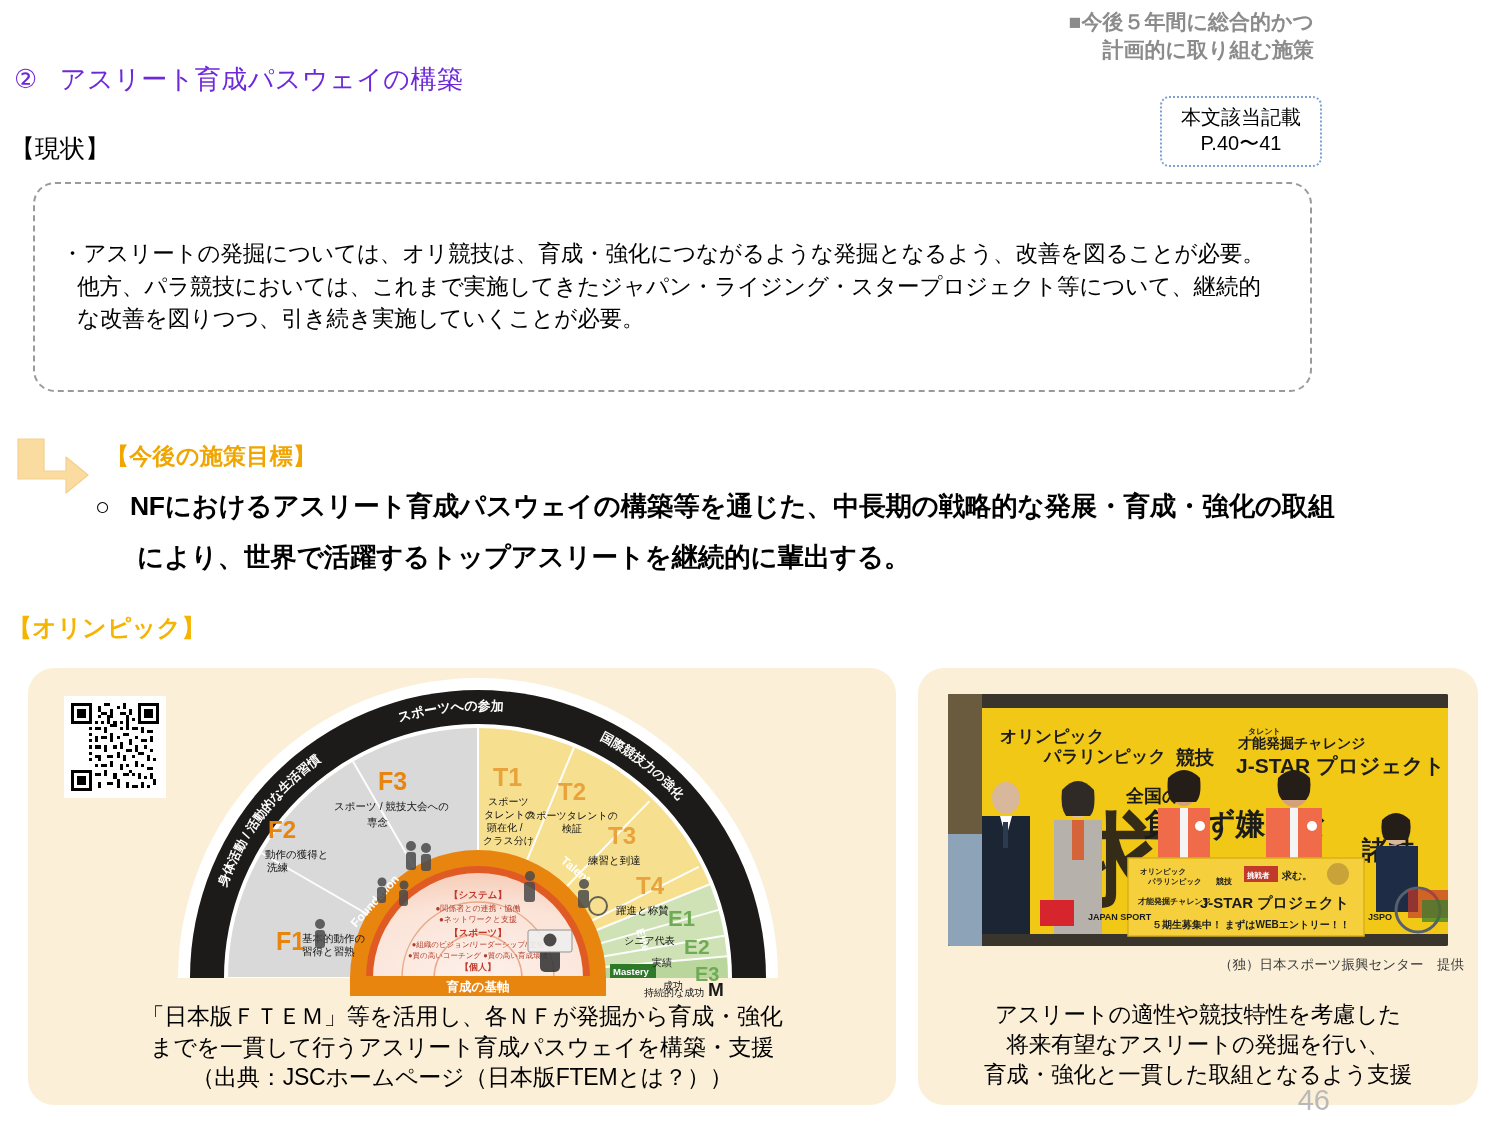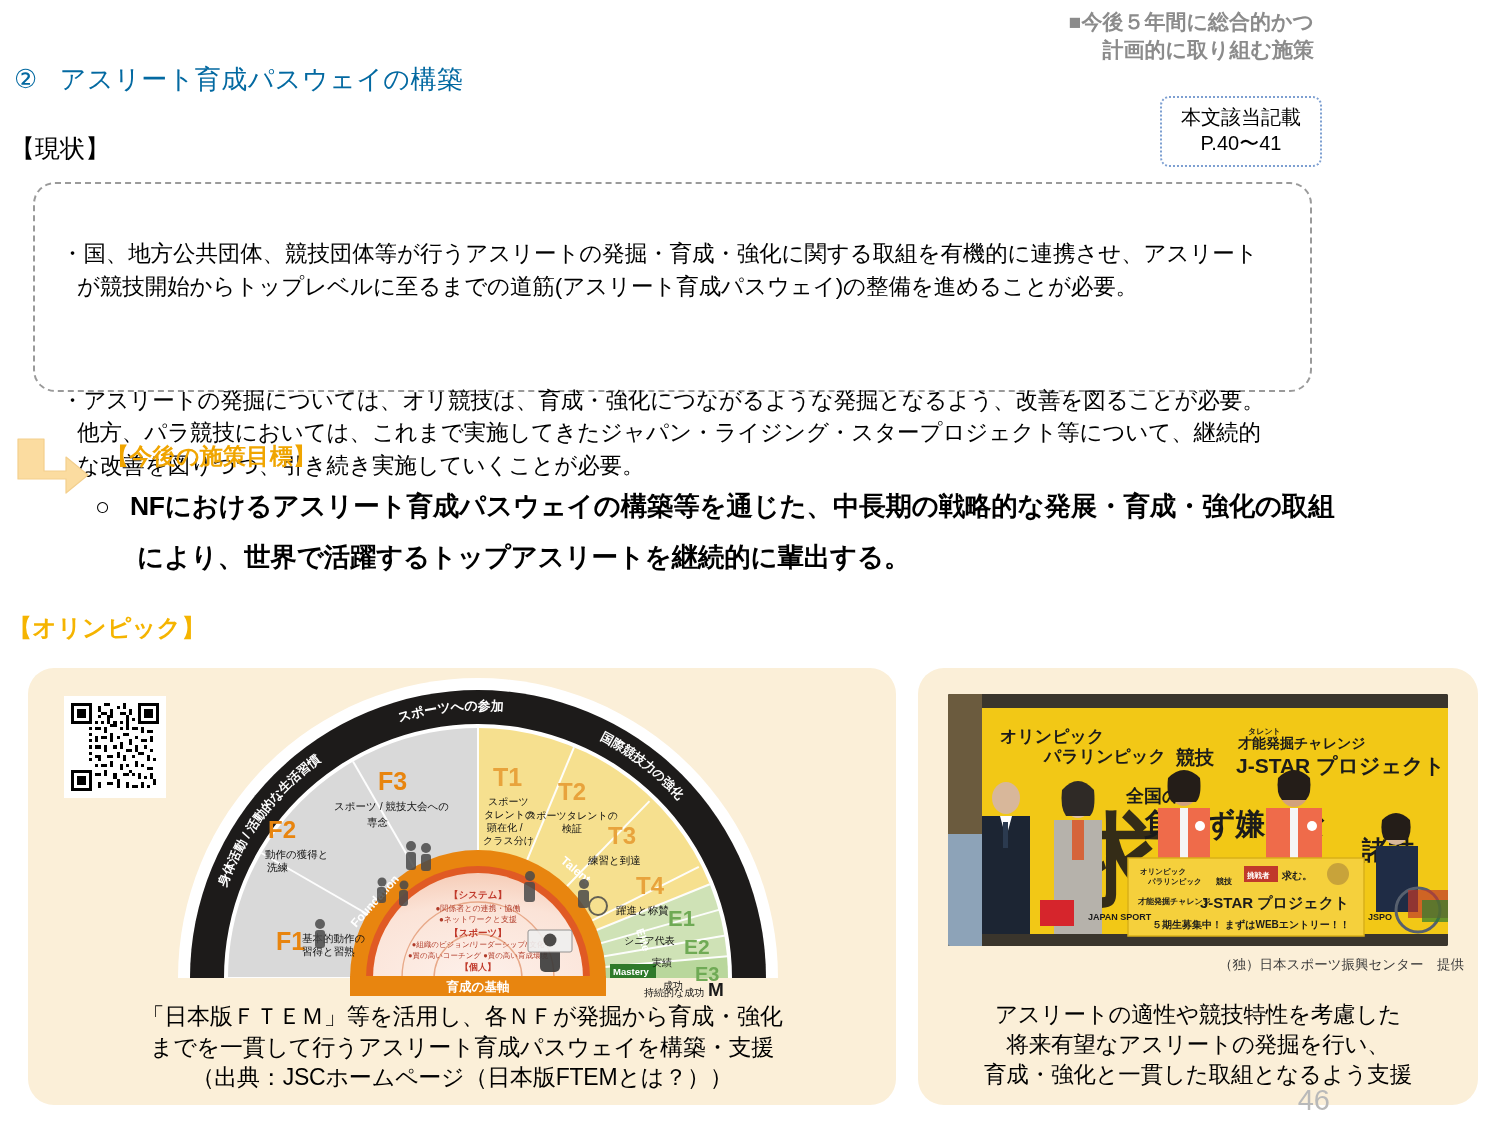--- a/index.html
+++ b/index.html
@@ -23,21 +23,21 @@
     position: absolute; top: 96px; right: 30px;
     width: 162px; padding: 7px 4px 9px;
     border: 2px dotted #7d9fd1; border-radius: 9px;
     text-align: center; color: #000;
     font-size: 20px; line-height: 1.28; white-space: pre-line;
   }
 
   
   .slide-title {
     position: absolute; left: 14px; top: 62px;
-    font-size: 26px; color: #0369a1; letter-spacing: .5px;
+    font-size: 26px; color: #6d28d9; letter-spacing: .5px;
   }
   .slide-title .num { margin-right: 22px; }
   .genjou {
     position: absolute; left: 10px; top: 132px;
     font-size: 25px; color: #000;
   }
 
   
   .dash-box {
     position: absolute; left: 33px; top: 182px;
@@ -132,24 +132,20 @@
   <div class="ref-box">本文該当記載
 P.40〜41</div>
 
   <div class="slide-title">
     <span class="num">②</span><span>アスリート育成パスウェイの構築</span>
   </div>
 
   <div class="genjou">【現状】</div>
 
   <div class="dash-box">
-    <div class="dash-p">
-      <span>・国、地方公共団体、競技団体等が行うアスリートの発掘・育成・強化に関する取組を有機的に連携させ、アスリート</span>
-      <span class="ind">が競技開始からトップレベルに至るまでの道筋(アスリート育成パスウェイ)の整備を進めることが必要。</span>
-    </div>
     <div class="dash-p">
       <span>・アスリートの発掘については、オリ競技は、育成・強化につながるような発掘となるよう、改善を図ることが必要。</span>
       <span class="ind">他方、パラ競技においては、これまで実施してきたジャパン・ライジング・スタープロジェクト等について、継続的
 な改善を図りつつ、引き続き実施していくことが必要。</span>
     </div>
   </div>
 
   <div class="arrow">
     <svg width="78" height="62" viewBox="0 0 78 62">
       <path d="M4 2 L30 2 L30 34 L52 34 L52 20 L74 38 L52 56 L52 42 L4 42 Z" fill="#fbdca0" stroke="#f3cf8d" stroke-width="1.2" stroke-linejoin="round"></path>

